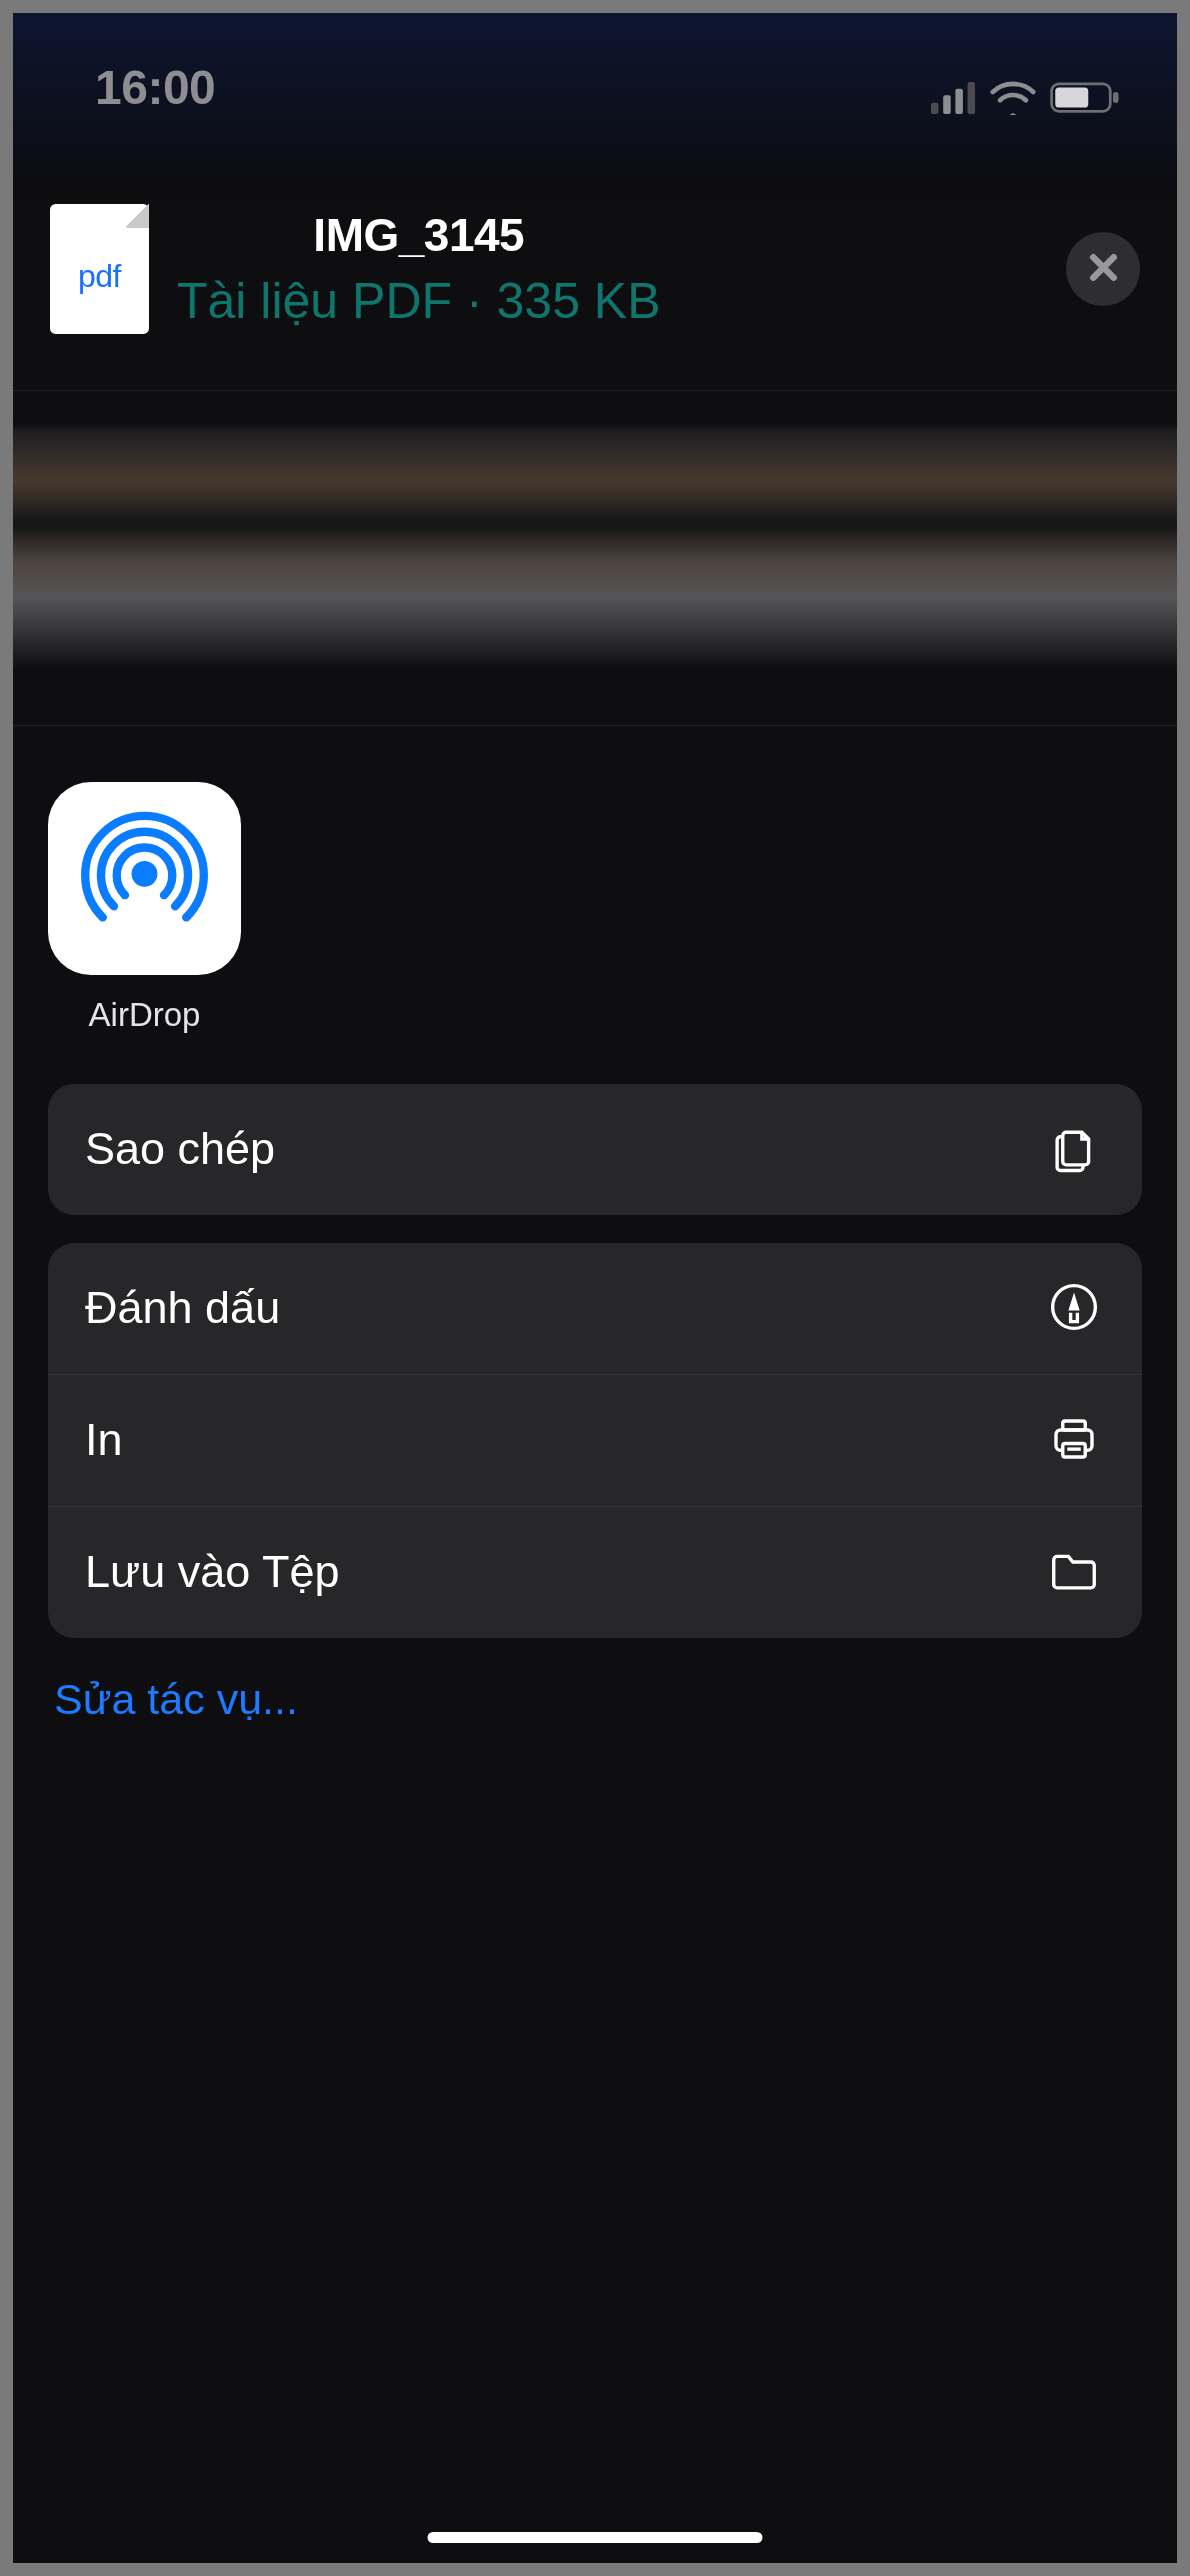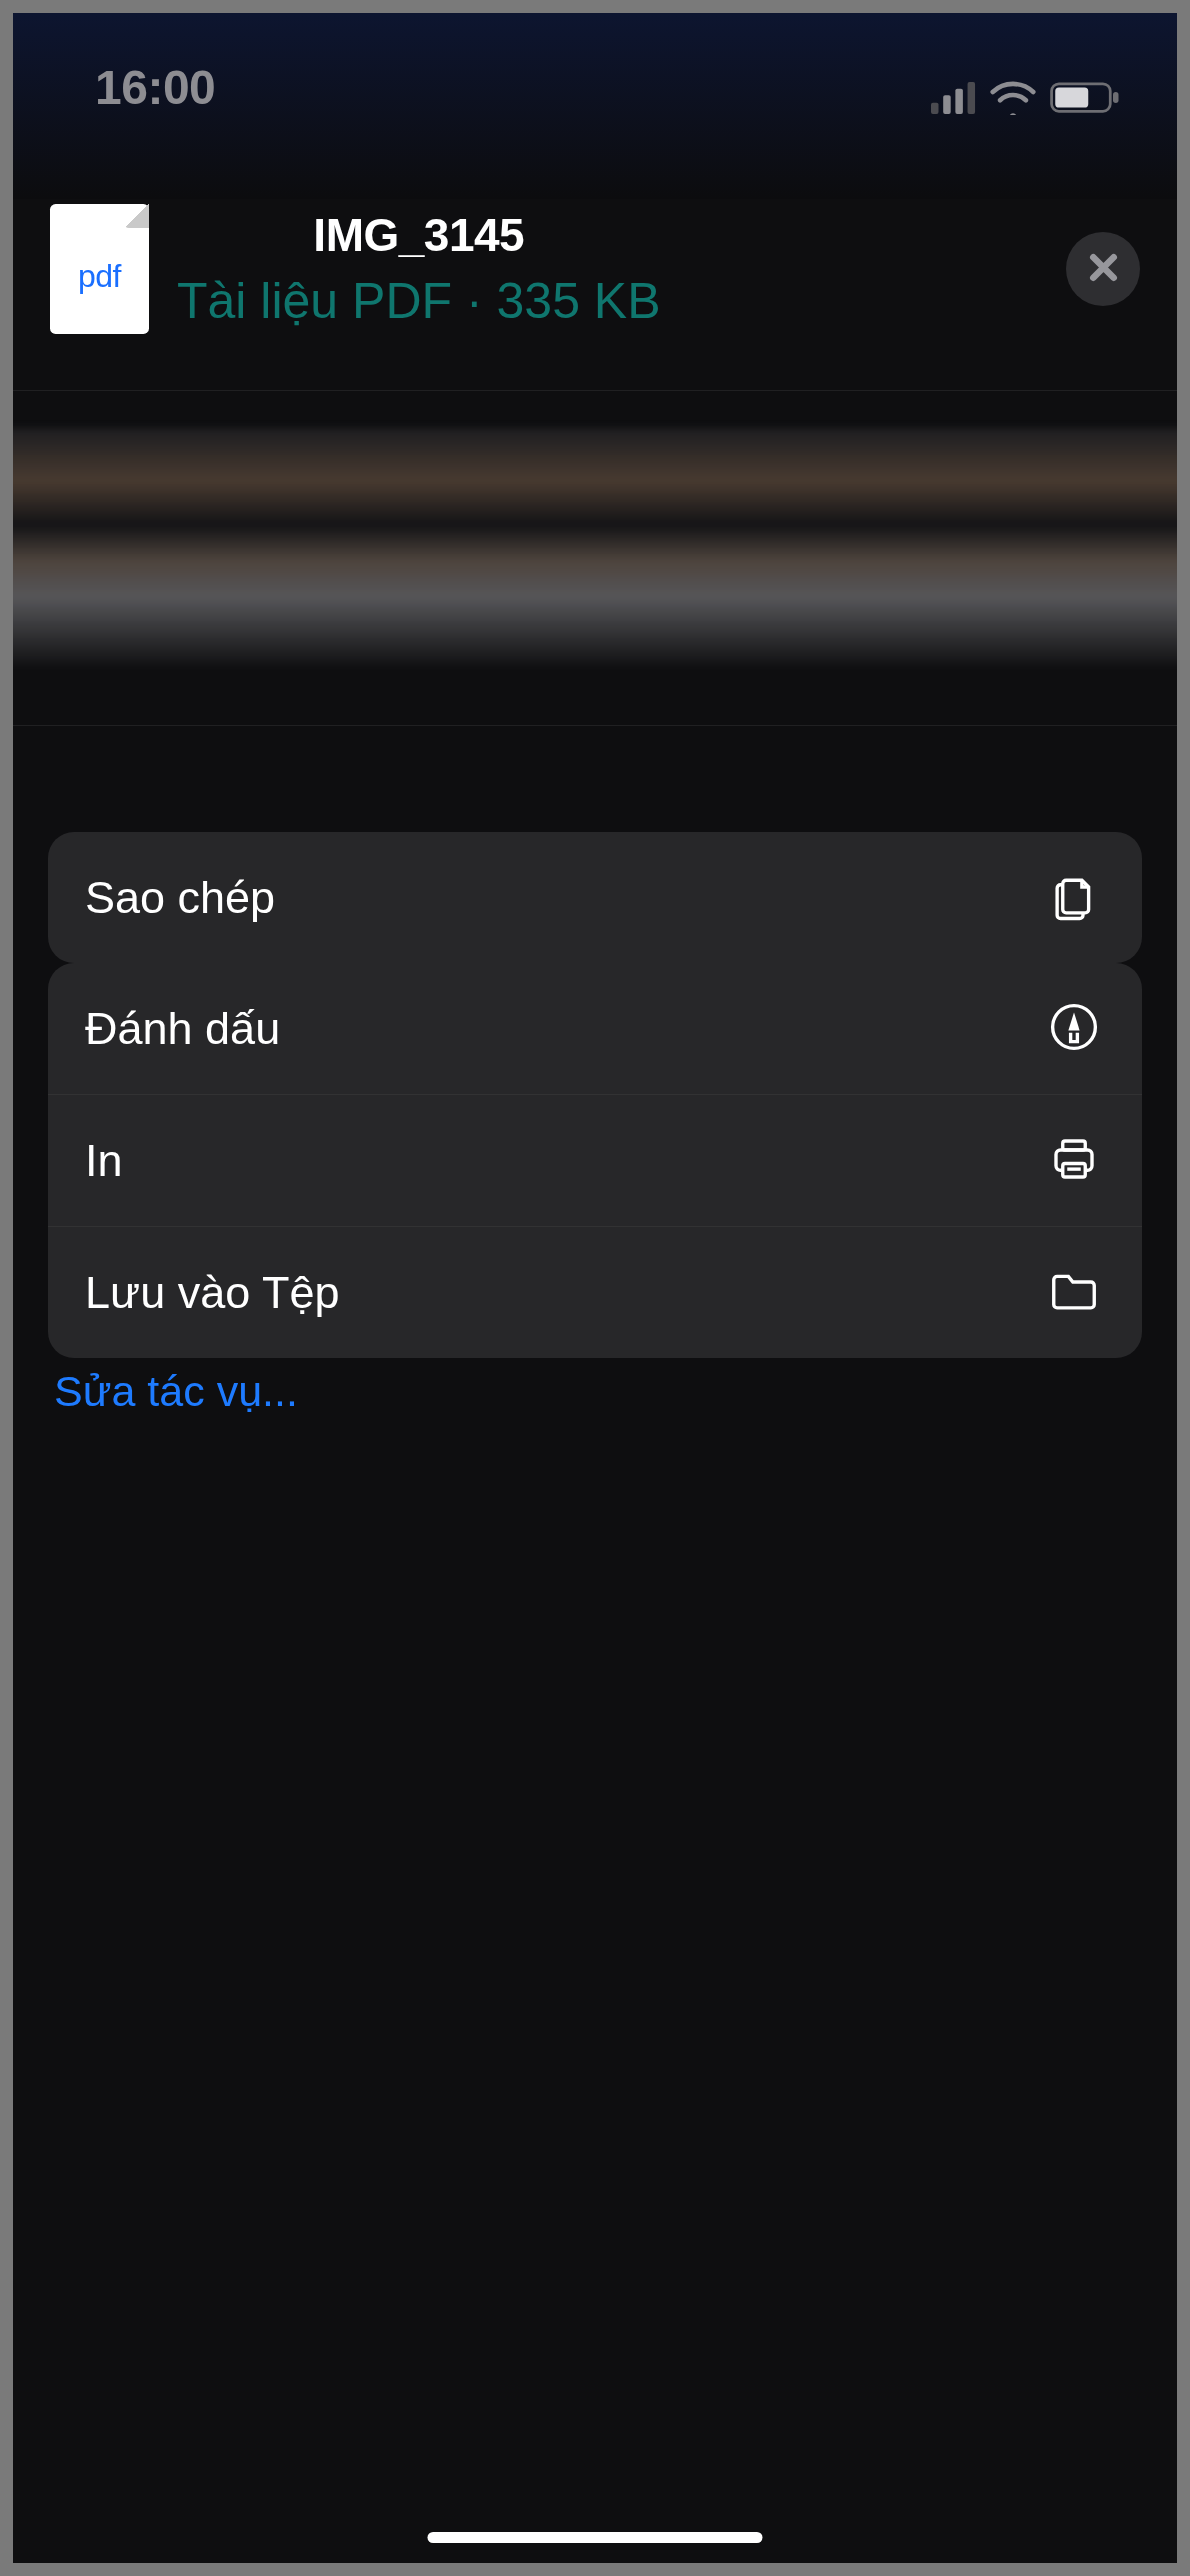--- a/index.html
+++ b/index.html
@@ -175,20 +175,21 @@
   .messages-bg{ background: linear-gradient(180deg,#67e06a 0%, #13bf2c 100%); display:flex; align-items:center; justify-content:center;}
   .mail-bg{ background: linear-gradient(180deg,#2fb3ff 0%, #1568f0 100%); display:flex; align-items:center; justify-content:center;}
 
   
   .actions{
     padding: 0 35px;
   }
   .action-group{
     background:#272729;
     border-radius:26px;
+    margin-bottom:28px;
     overflow:hidden;
   }
   .action-row{
     display:flex;
     align-items:center;
     justify-content:space-between;
     padding: 37px 41px 37px 37px;
     min-height:112px;
     cursor:pointer;
   }
@@ -275,20 +276,33 @@
         </span>
       </div>
     </div>
 
     <div class="preview-strip">
       <div class="blur"></div>
     </div>
 
     <div class="share-apps">
 
+      <div class="share-app">
+        <div class="app-icon airdrop-bg">
+          <svg width="139" height="139" viewBox="0 0 150 150">
+            <g fill="none" stroke="#0a7cff" stroke-width="9" stroke-linecap="round">
+              <circle cx="75" cy="70" r="14" fill="#0a7cff" stroke="none"></circle>
+              <path d="M54 93 a30 30 0 1 1 42 0"></path>
+              <path d="M42 105 a47 47 0 1 1 66 0"></path>
+              <path d="M30 117 a64 64 0 1 1 90 0"></path>
+            </g>
+          </svg>
+        </div>
+        <div class="app-label">AirDrop</div>
+      </div>
 
 
 
     </div>
 
     <div class="actions">
 
       <div class="action-group">
         <div class="action-row">
           <span class="action-label">Sao chép</span>

